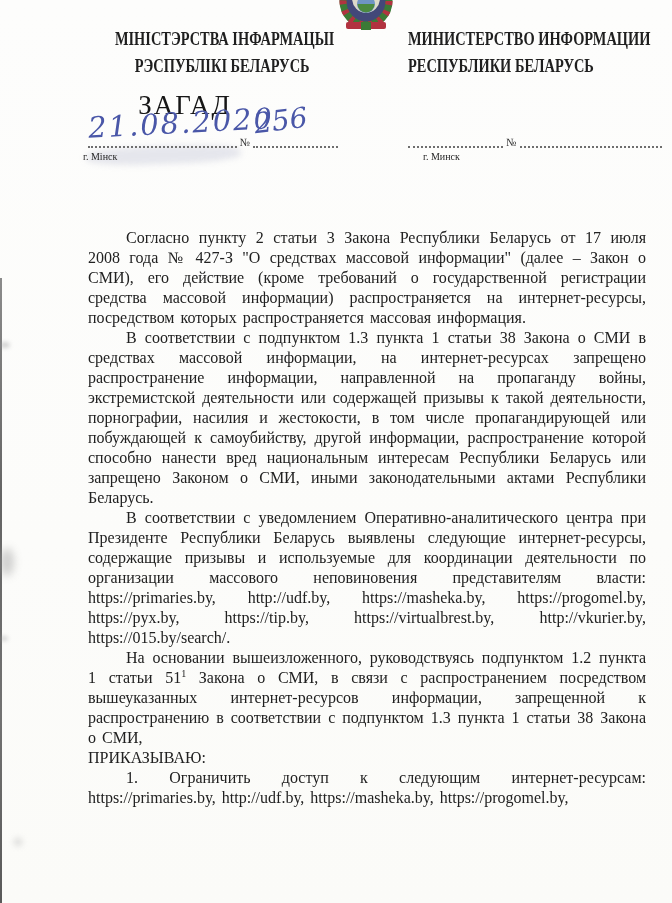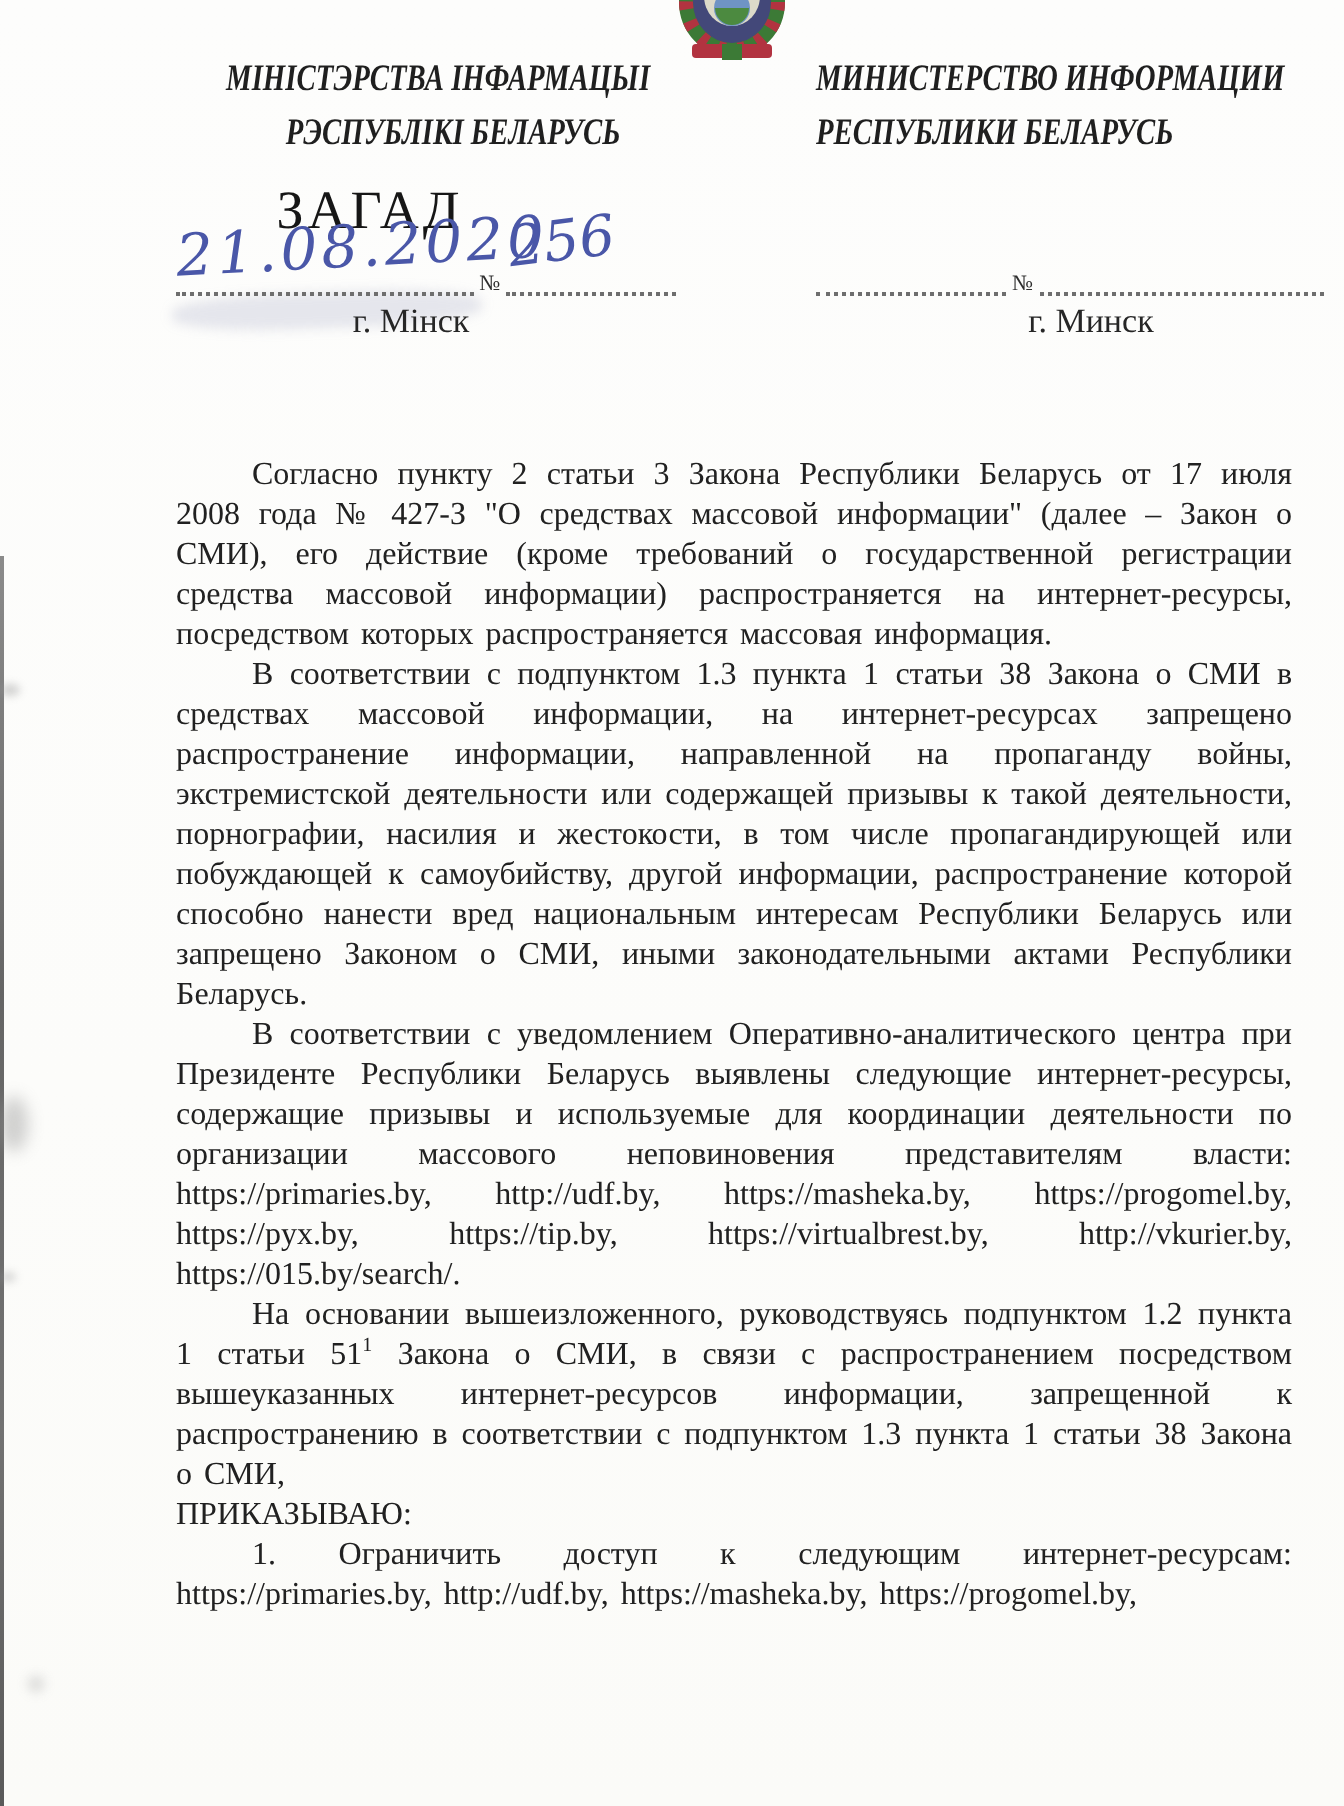--- a/index.html
+++ b/index.html
@@ -6,41 +6,41 @@
   .page {
     position:relative; width:672px; height:903px; overflow:hidden;
     background:linear-gradient(180deg,#fdfdfc 0%, #fcfcfa 60%, #fbfbf8 100%);
     font-family:"Liberation Serif", serif; color:#1f1f1f;
   }
 
   
   .emblem { position:absolute; left:339px; top:-27px; width:54px; height:58px; }
 
   
-  .ministry { position:absolute; top:26px; font-weight:bold; font-size:18px; line-height:27px; white-space:nowrap;font-style:italic; }
+  .ministry { position:absolute; top:26px; font-weight:bold; font-size:18px; line-height:27px; white-space:nowrap; }
   .ministry .mline { display:inline-block; transform:scale(0.8,1.04); }
   .ministry-be { left:60px; width:250px; text-align:right; }
   .ministry-be .mline { transform-origin:right center; }
   .ministry-ru { left:408px; width:260px; text-align:left; }
   .ministry-ru .mline { transform-origin:left center; }
 
   .order-title { position:absolute; top:90px; font-weight:normal; font-size:27px; letter-spacing:2px; text-align:center; color:#161616; }
   .order-title.be { left:60px; width:250px; }
   .order-title.ru { left:408px; width:250px; }
 
   
   .numline { position:absolute; top:130px; display:flex; align-items:flex-end; height:18px; }
   .numline .dots { border-bottom:2px dotted #6e6e6e; height:100%; }
   .numline-left { left:88px; width:250px; }
   .numline-left .seg1 { flex:1.75; } .numline-left .seg2 { flex:1; }
   .numline-right { left:408px; width:254px; }
   .numline-right .seg1 { flex:1; } .numline-right .seg2 { flex:1.5; }
   .no-sign { font-size:11px; line-height:12px; padding:0 3px; color:#2e2e2e; }
 
-  .city { position:absolute; top:151px; text-align:center; font-size:17px; color:#262626; }
+  .city { position:absolute; top:151px; font-size:10px; color:#262626; }
   .city-be { left:83px; width:245px; }
   .city-ru { left:423px; width:245px; }
 
   
   .hw { position:absolute; font-style:italic; font-family:"DejaVu Serif", serif; color:#4a57a8; }
   .hw-date { left:88px; top:106px; font-size:29px; letter-spacing:2px; transform:rotate(-3deg); }
   .hw-num  { left:254px; top:104px; font-size:28px; transform:rotate(-7deg); }
 
   
   .content { position:absolute; left:88px; top:228px; width:558px; font-size:16px; line-height:20px; text-align:justify; word-spacing:2px; color:#212121; }

